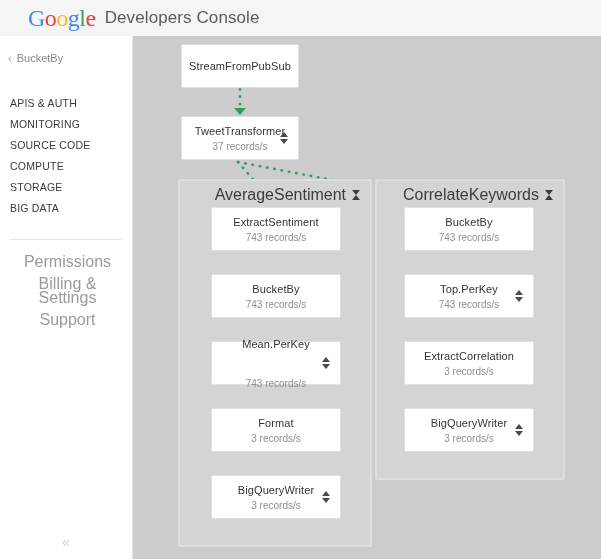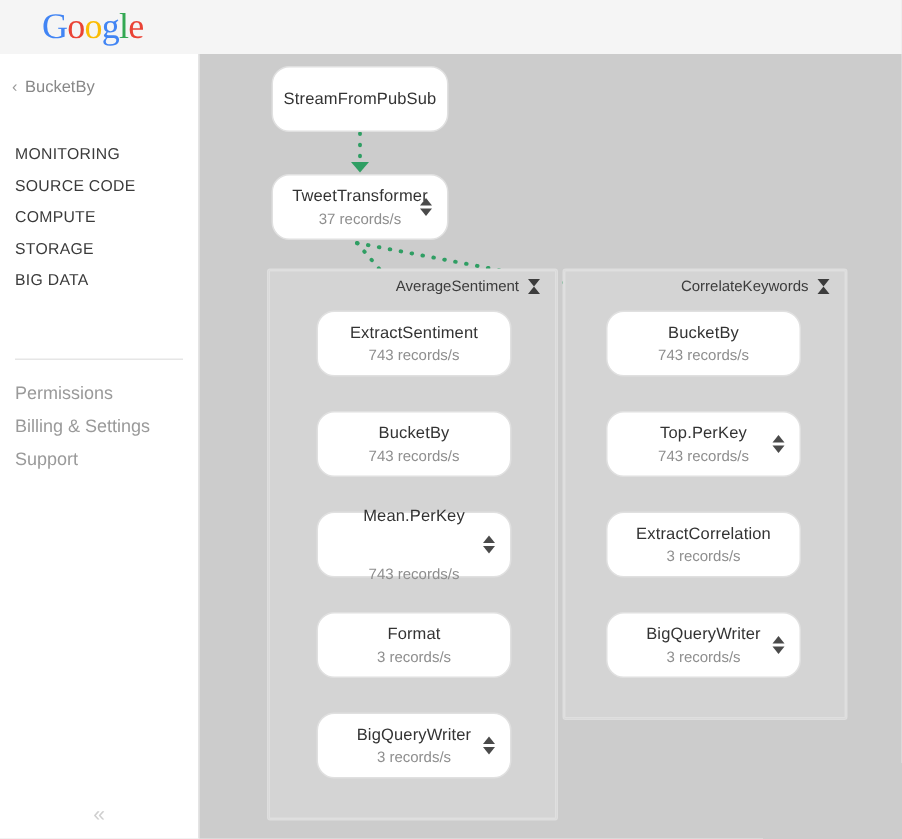--- a/index.html
+++ b/index.html
@@ -31,21 +31,21 @@
   }
   .projects .chev{margin-right:5px;font-size:11px;color:#9a9a9a;}
   .navgroup{position:absolute;left:10px;top:57px;width:115px;}
   .navitem{
     font-size:10.5px;color:#3a3a3a;letter-spacing:.2px;
     padding:4px 0;line-height:13px;cursor:pointer;
   }
   .divider{position:absolute;left:10px;top:203px;width:112px;height:1px;background:#e6e6e6;}
   .navgroup2{position:absolute;left:10px;top:215px;width:115px;}
   .navitem2{
-    font-size:12px;color:#9a9a9a;padding:4px 0;line-height:14px;cursor:pointer;
+    font-size:16px;color:#9a9a9a;padding:4px 0;line-height:14px;cursor:pointer;text-align:center;
   }
   .collapse-btn{
     position:absolute;left:54px;bottom:8px;width:24px;height:18px;
     color:#cfcfcf;font-size:14px;text-align:center;line-height:18px;cursor:pointer;
   }
 
   
   .canvas{
     position:absolute;left:133px;top:36px;width:468px;height:523px;
     background:#cccccc;overflow:hidden;
@@ -53,35 +53,35 @@
   .edges{position:absolute;left:0;top:0;width:468px;height:523px;}
 
   
   .group{
     position:absolute;background:#d4d4d4;
     border:1px solid #dedede;border-radius:2px;
     box-shadow:0 0 0 1px rgba(255,255,255,.25) inset;
   }
   .group-title{
     position:absolute;top:6px;right:10px;
-    font-size:10px;color:#3c3c3c;white-space:nowrap;
-    display:flex;gap:6px;cursor:pointer;
+    font-size:16px;color:#3c3c3c;white-space:nowrap;
+    display:flex;align-items:center;gap:6px;cursor:pointer;
   }
   .hg{display:inline-block;width:9px;height:10px;position:relative;}
   .hg:before,.hg:after{
     content:"";position:absolute;left:0;width:0;height:0;
     border-left:4.5px solid transparent;border-right:4.5px solid transparent;
   }
   .hg:before{top:0;border-top:5px solid #3c3c3c;}
   .hg:after{bottom:0;border-bottom:5px solid #3c3c3c;}
 
   
   .node{
     position:absolute;background:#ffffff;border:1px solid #e0e0e0;
-    border-radius:12px;box-sizing:border-box;
+    border-radius:2px;box-sizing:border-box;
     display:flex;flex-direction:column;align-items:center;justify-content:center;
     cursor:pointer;
   }
   .node-name{font-size:11px;color:#333;line-height:14px;letter-spacing:.1px;}
   .node-rate{font-size:10px;color:#8e8e8e;line-height:13px;margin-top:2px;}
   .expander{
     position:absolute;right:9px;top:50%;margin-top:-7px;
     width:9px;height:14px;cursor:pointer;
   }
   .expander:before,.expander:after{
@@ -91,29 +91,31 @@
   .expander:before{top:1px;border-bottom:5px solid #4a4a4a;}
   .expander:after{bottom:1px;border-top:5px solid #4a4a4a;}
 </style>
 </head>
 <body>
 
 <div class="app">
 
   <div class="header">
     <div class="logo"><span style="color: rgb(66, 133, 244);">G</span><span style="color: rgb(234, 67, 53);">o</span><span style="color: rgb(251, 188, 5);">o</span><span style="color: rgb(66, 133, 244);">g</span><span style="color: rgb(52, 168, 83);">l</span><span style="color: rgb(234, 67, 53);">e</span></div>
+    <div class="prod">Developers Console</div>
   </div>
 
   <div class="sidebar">
     <div class="projects">
       <span class="chev">‹</span>
       <span>BucketBy</span>
     </div>
 
     <div class="navgroup">
+        <div class="navitem"><span>APIS &amp; AUTH</span></div>
         <div class="navitem"><span>MONITORING</span></div>
         <div class="navitem"><span>SOURCE CODE</span></div>
         <div class="navitem"><span>COMPUTE</span></div>
         <div class="navitem"><span>STORAGE</span></div>
         <div class="navitem"><span>BIG DATA</span></div>
       </div>
     <div class="divider"></div>
     <div class="navgroup2">
         <div class="navitem2"><span>Permissions</span></div>
         <div class="navitem2"><span>Billing &amp; Settings</span></div>

